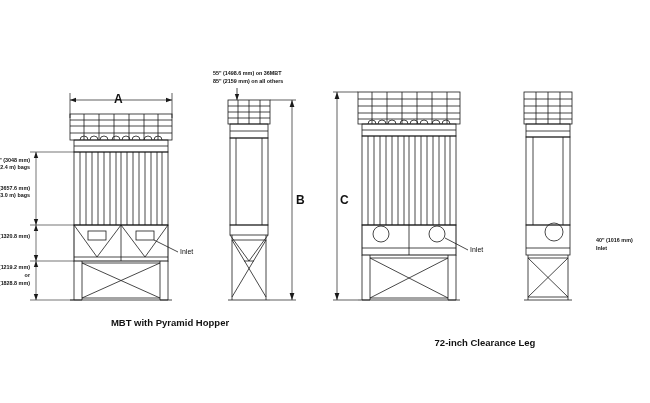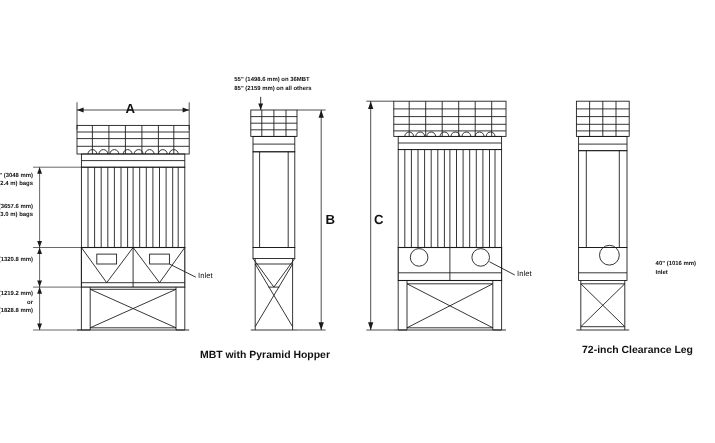--- a/index.html
+++ b/index.html
@@ -21,21 +21,21 @@
     white-space:pre;
     font-weight:bold;
     letter-spacing:0px;
   }
   .lbl.r{text-align:right;}
   .cap{
     position:absolute;
     font-size:9.5px;
     font-weight:bold;
     color:#111;
-    text-align:right;
+    text-align:center;
     line-height:13px;
     white-space:pre;
   }
   .dimletter{
     position:absolute;
     font-size:12px;
     font-weight:bold;
     color:#111;
   }
 </style>
@@ -304,15 +304,15 @@
 <div class="lbl r" style="left:-18px;top:272px;width:48px;">or</div>
 <div class="lbl r" style="left:-18px;top:280px;width:48px;">72" (1828.8 mm)</div>
 
 <div class="lbl" style="left:180px;top:249px;font-size:7px;font-weight:normal;">Inlet</div>
 <div class="lbl" style="left:470px;top:247px;font-size:7px;font-weight:normal;">Inlet</div>
 
 <div class="lbl" style="left:596px;top:237px;">40" (1016 mm)</div>
 <div class="lbl" style="left:596px;top:245px;">Inlet</div>
 
 <div class="cap" style="left:40px;top:316px;width:260px;">MBT with Pyramid Hopper</div>
-<div class="cap" style="left:340px;top:312px;width:290px;">72-inch Clearance Leg</div>
+<div class="cap" style="left:340px;top:336px;width:290px;">72-inch Clearance Leg</div>
 
 </div>
 
 </body></html>

